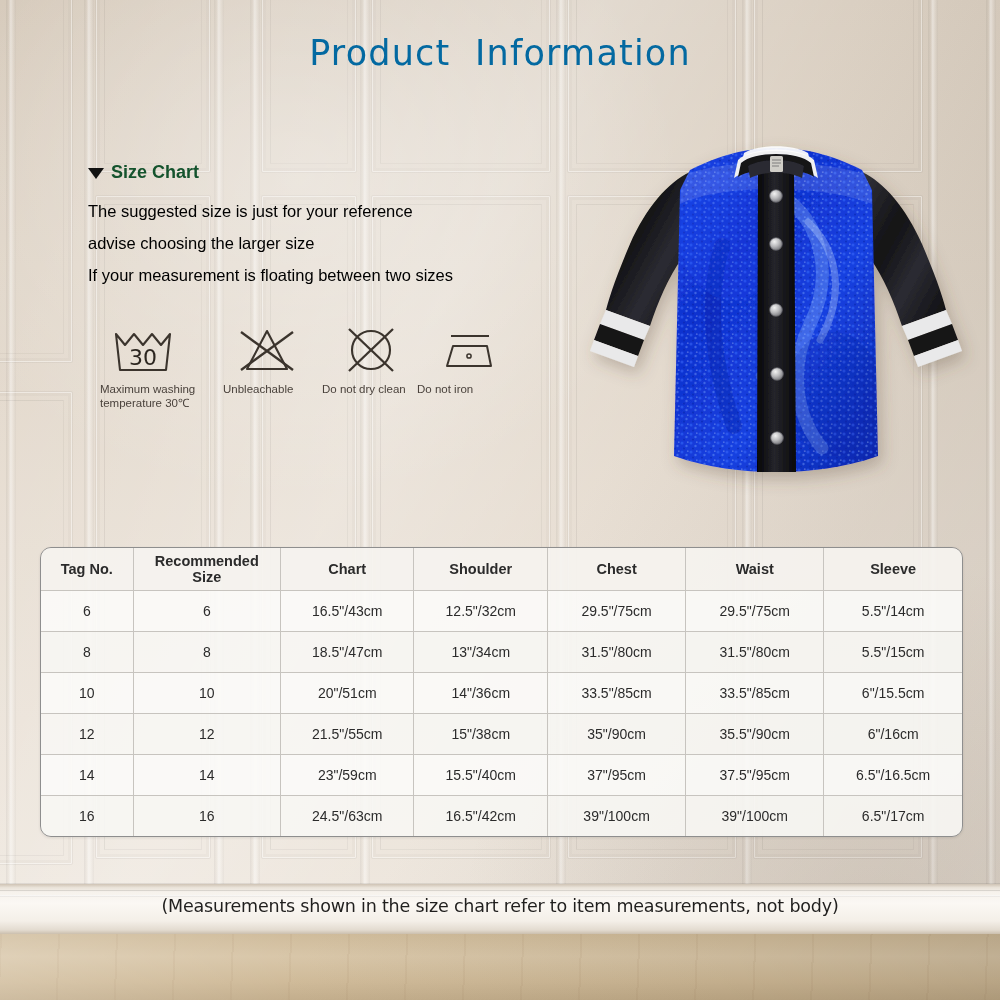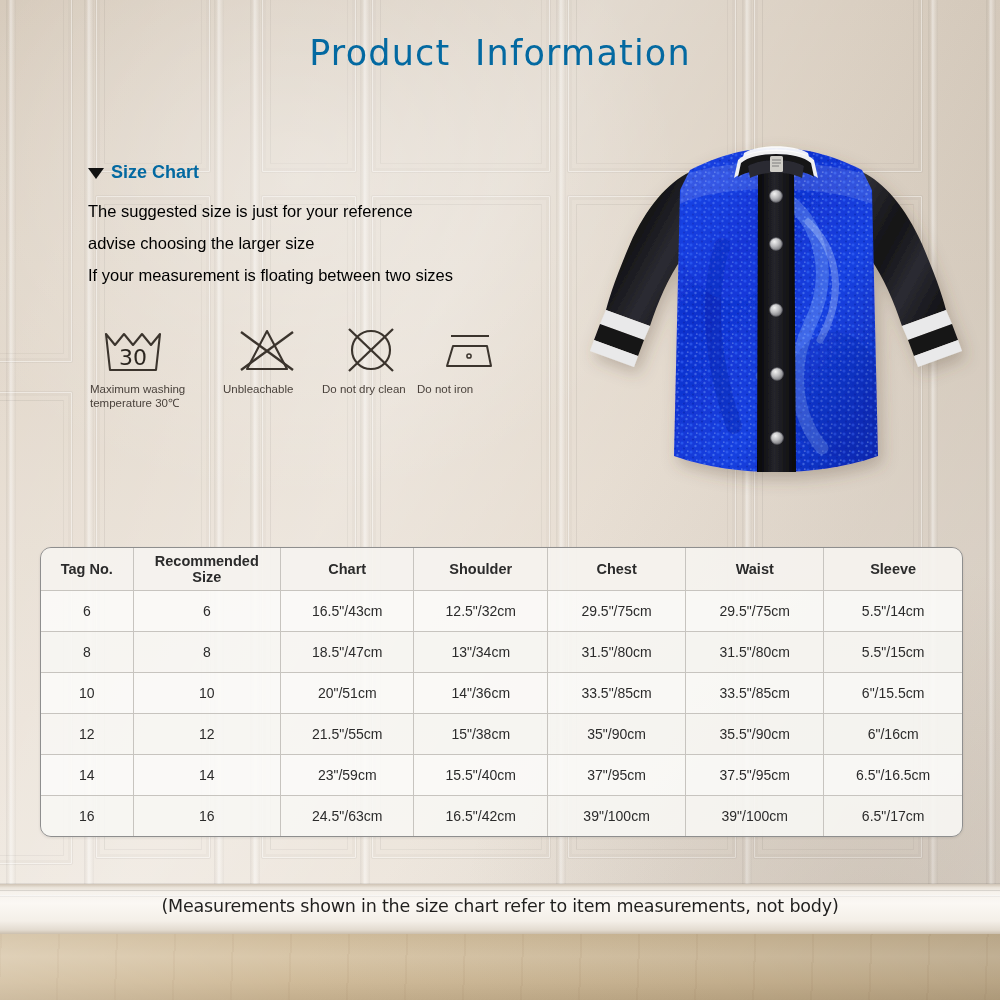--- a/index.html
+++ b/index.html
@@ -132,21 +132,21 @@
     left: 88px;
     top: 162px;
     width: 470px;
   }
   .sc-head {
     display: flex;
     align-items: center;
     gap: 7px;
     font-size: 18px;
     font-weight: bold;
-    color: #0369a1;
+    color: #14532d;
     margin-bottom: 12px;
   }
   .caret {
     width: 0; height: 0;
     border-left: 8px solid transparent;
     border-right: 8px solid transparent;
     border-top: 11px solid #111;
     display: inline-block;
     position: relative;
     top: 1px;
@@ -275,21 +275,21 @@
     <span class="caret"></span>
     <span>Size Chart</span>
   </div>
   <div class="sc-line">The suggested size is just for your reference</div>
   <div class="sc-line">advise choosing the larger size</div>
   <div class="sc-line">If your measurement is floating between two sizes</div>
 </div>
 
 <div id="care-row">
 
-  <div class="care-item" style="left:2px; top:0px;">
+  <div class="care-item" style="left:12px; top:0px;">
     <div class="care-glyph" style="width:76px;height:48px;margin:0 auto 8px 8px;">
       <svg width="76" height="48" viewBox="0 0 76 48">
         <path d="M8 8 L17 19 L26 8 L35 19 L44 8 L53 19 L62 8 L62 8 L58 44 L12 44 Z" fill="none" stroke="#3b342d" stroke-width="2.1" stroke-linejoin="round"></path>
         <text x="35" y="39" font-family="DejaVu Sans, sans-serif" font-size="22" fill="#2c2620" text-anchor="middle">30</text>
       </svg>
     </div>
     <div class="care-label">Maximum washing
 temperature 30℃</div>
   </div>
 

